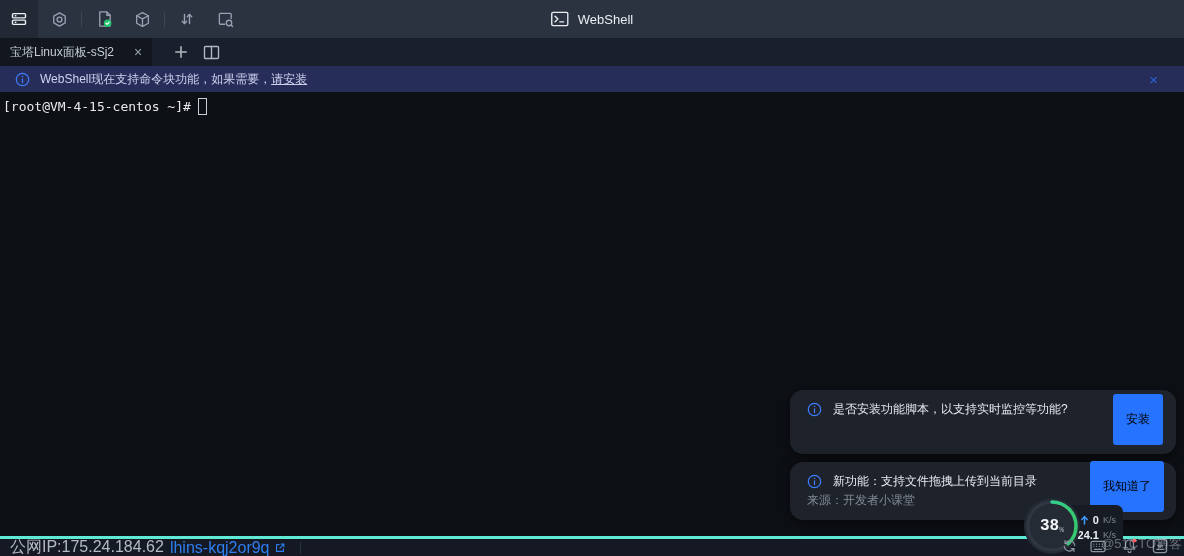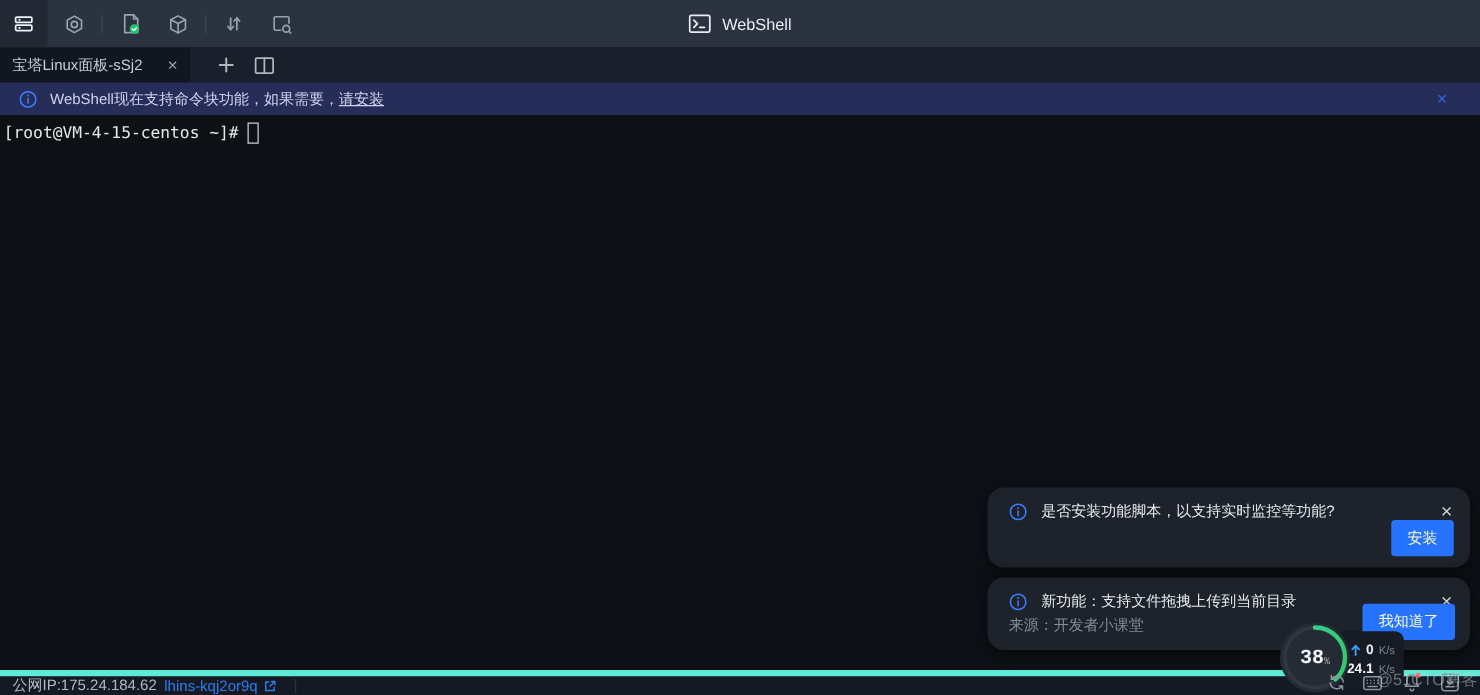--- a/index.html
+++ b/index.html
@@ -59,40 +59,40 @@
   .prompt-line {
     position:absolute; top:6px; left:3px; display:flex; align-items:center;
     font-family:"DejaVu Sans Mono","Liberation Mono",monospace; font-size:13px; color:#e8e8e8;
     white-space:pre;
   }
   .cursor { display:inline-block; width:9px; height:17px; border:1px solid #c9ced5; margin-left:7px; }
 
   
   .statusbar {
     position:absolute; bottom:0; left:0; right:0; height:20px;
-    background:#141923; border-top:5px solid #5eead4;
-    display:flex; align-items:center; font-size:12px; color:#b4bac4; z-index:4;text-align:right;
+    background:#141923; border-top:3px solid #5eead4;
+    display:flex; align-items:center; font-size:16px; color:#b4bac4; z-index:4;text-align:right;
   }
   .status-ip { margin-left:10px; }
   .status-link { color:#2e7ef0; margin-left:6px; display:flex; align-items:center; gap:4px; cursor:pointer; }
   .status-divider { width:1px; height:12px; background:#2b323f; margin-left:14px; }
 
   
   .toast {
     position:absolute; left:790px; width:386px; background:#1d222b;
     border-radius:13px; box-shadow:0 3px 14px rgba(0,0,0,.55); z-index:5;
   }
   .toast-1 { top:390px; height:64px; }
   .toast-2 { top:462px; height:58px; }
   .toast-head { display:flex; align-items:center; padding:11px 14px 0 17px; }
   .toast-msg { font-size:12px; color:#e5e9ef; margin-left:11px; }
   .toast-close { margin-left:auto; color:#ced3da; font-size:16px; line-height:1; cursor:pointer; }
   .btn-primary {
-    position:absolute; background:#2673ff; color:#fef9c3; font-size:12px;
-    padding:7px 13px; border-radius:3px; border:none; cursor:pointer;
+    position:absolute; background:#2673ff; color:#000000; font-size:12px;
+    padding:18px 13px; border-radius:3px; border:none; cursor:pointer;
     font-family:Liberation Serif, serif; line-height:1.25;
   }
   .toast-1 .btn-primary { right:13px; bottom:9px; }
   .toast-2 .btn-primary { right:12px; bottom:8px; }
   .toast-source { position:absolute; left:17px; bottom:11px; font-size:12px; color:#848b97; }
 
   
   .net-pill {
     position:absolute; left:1057px; top:505px; width:66px; height:44px;
     background:#171c24; border-radius:7px; z-index:6;

